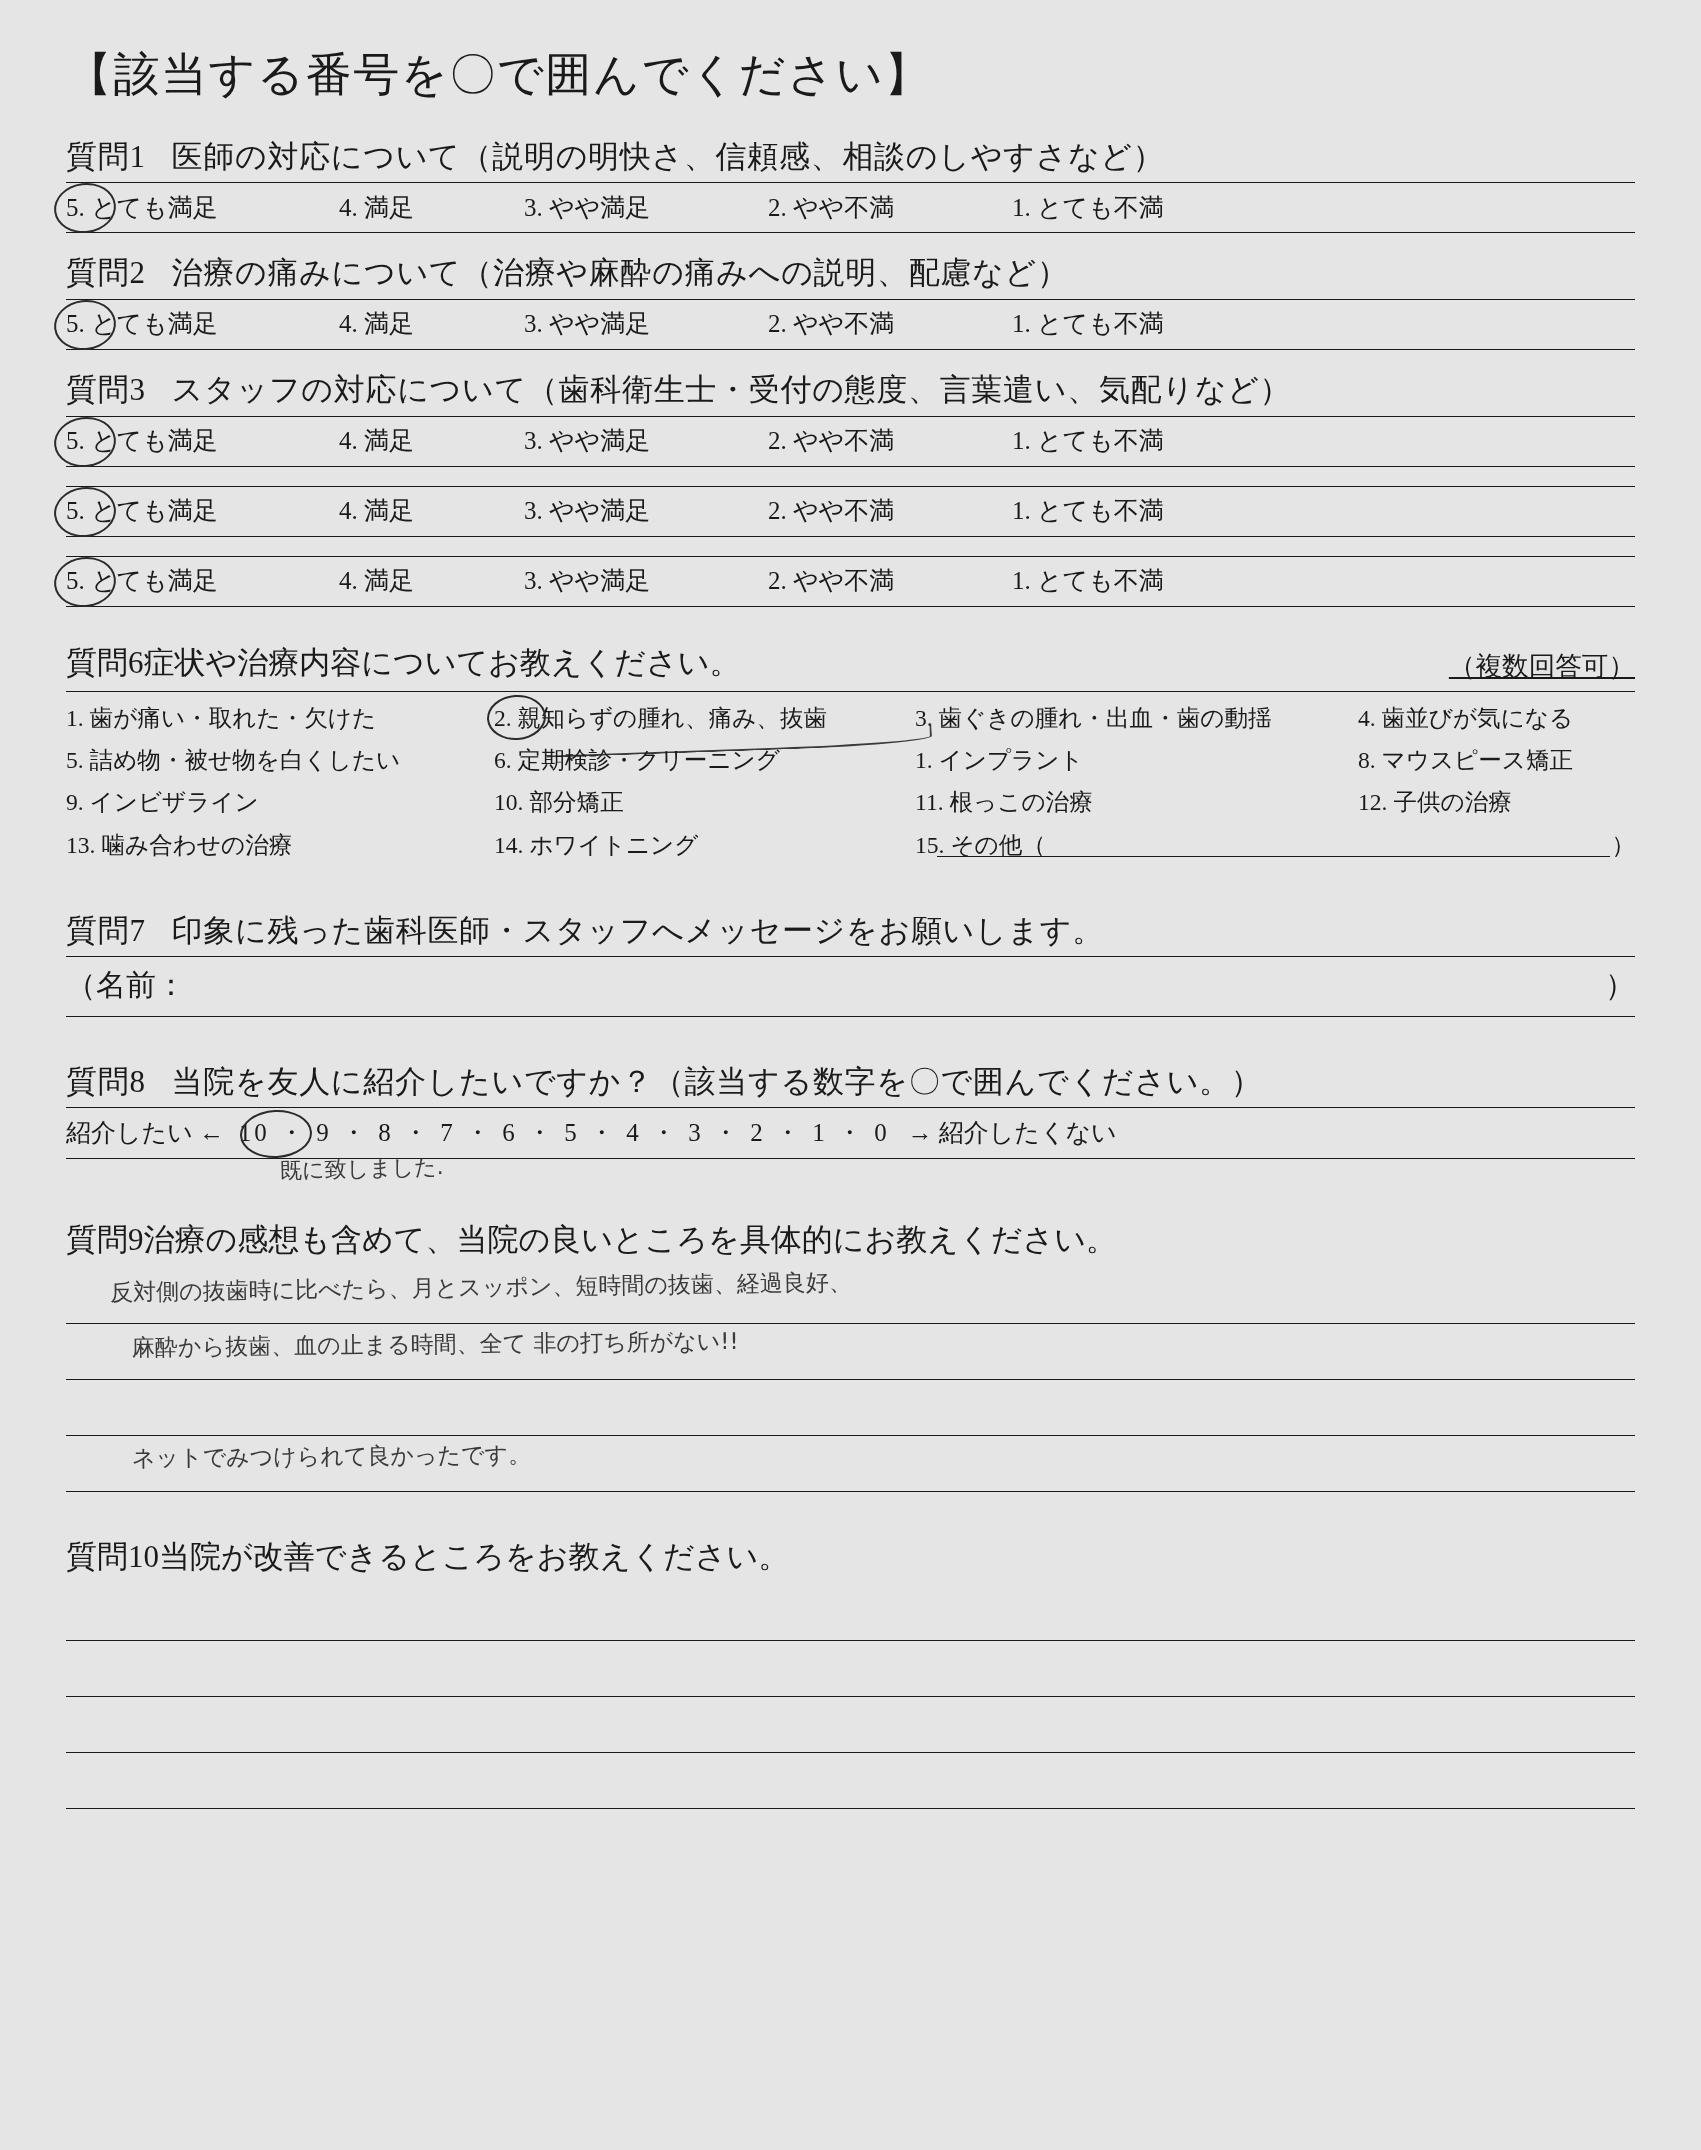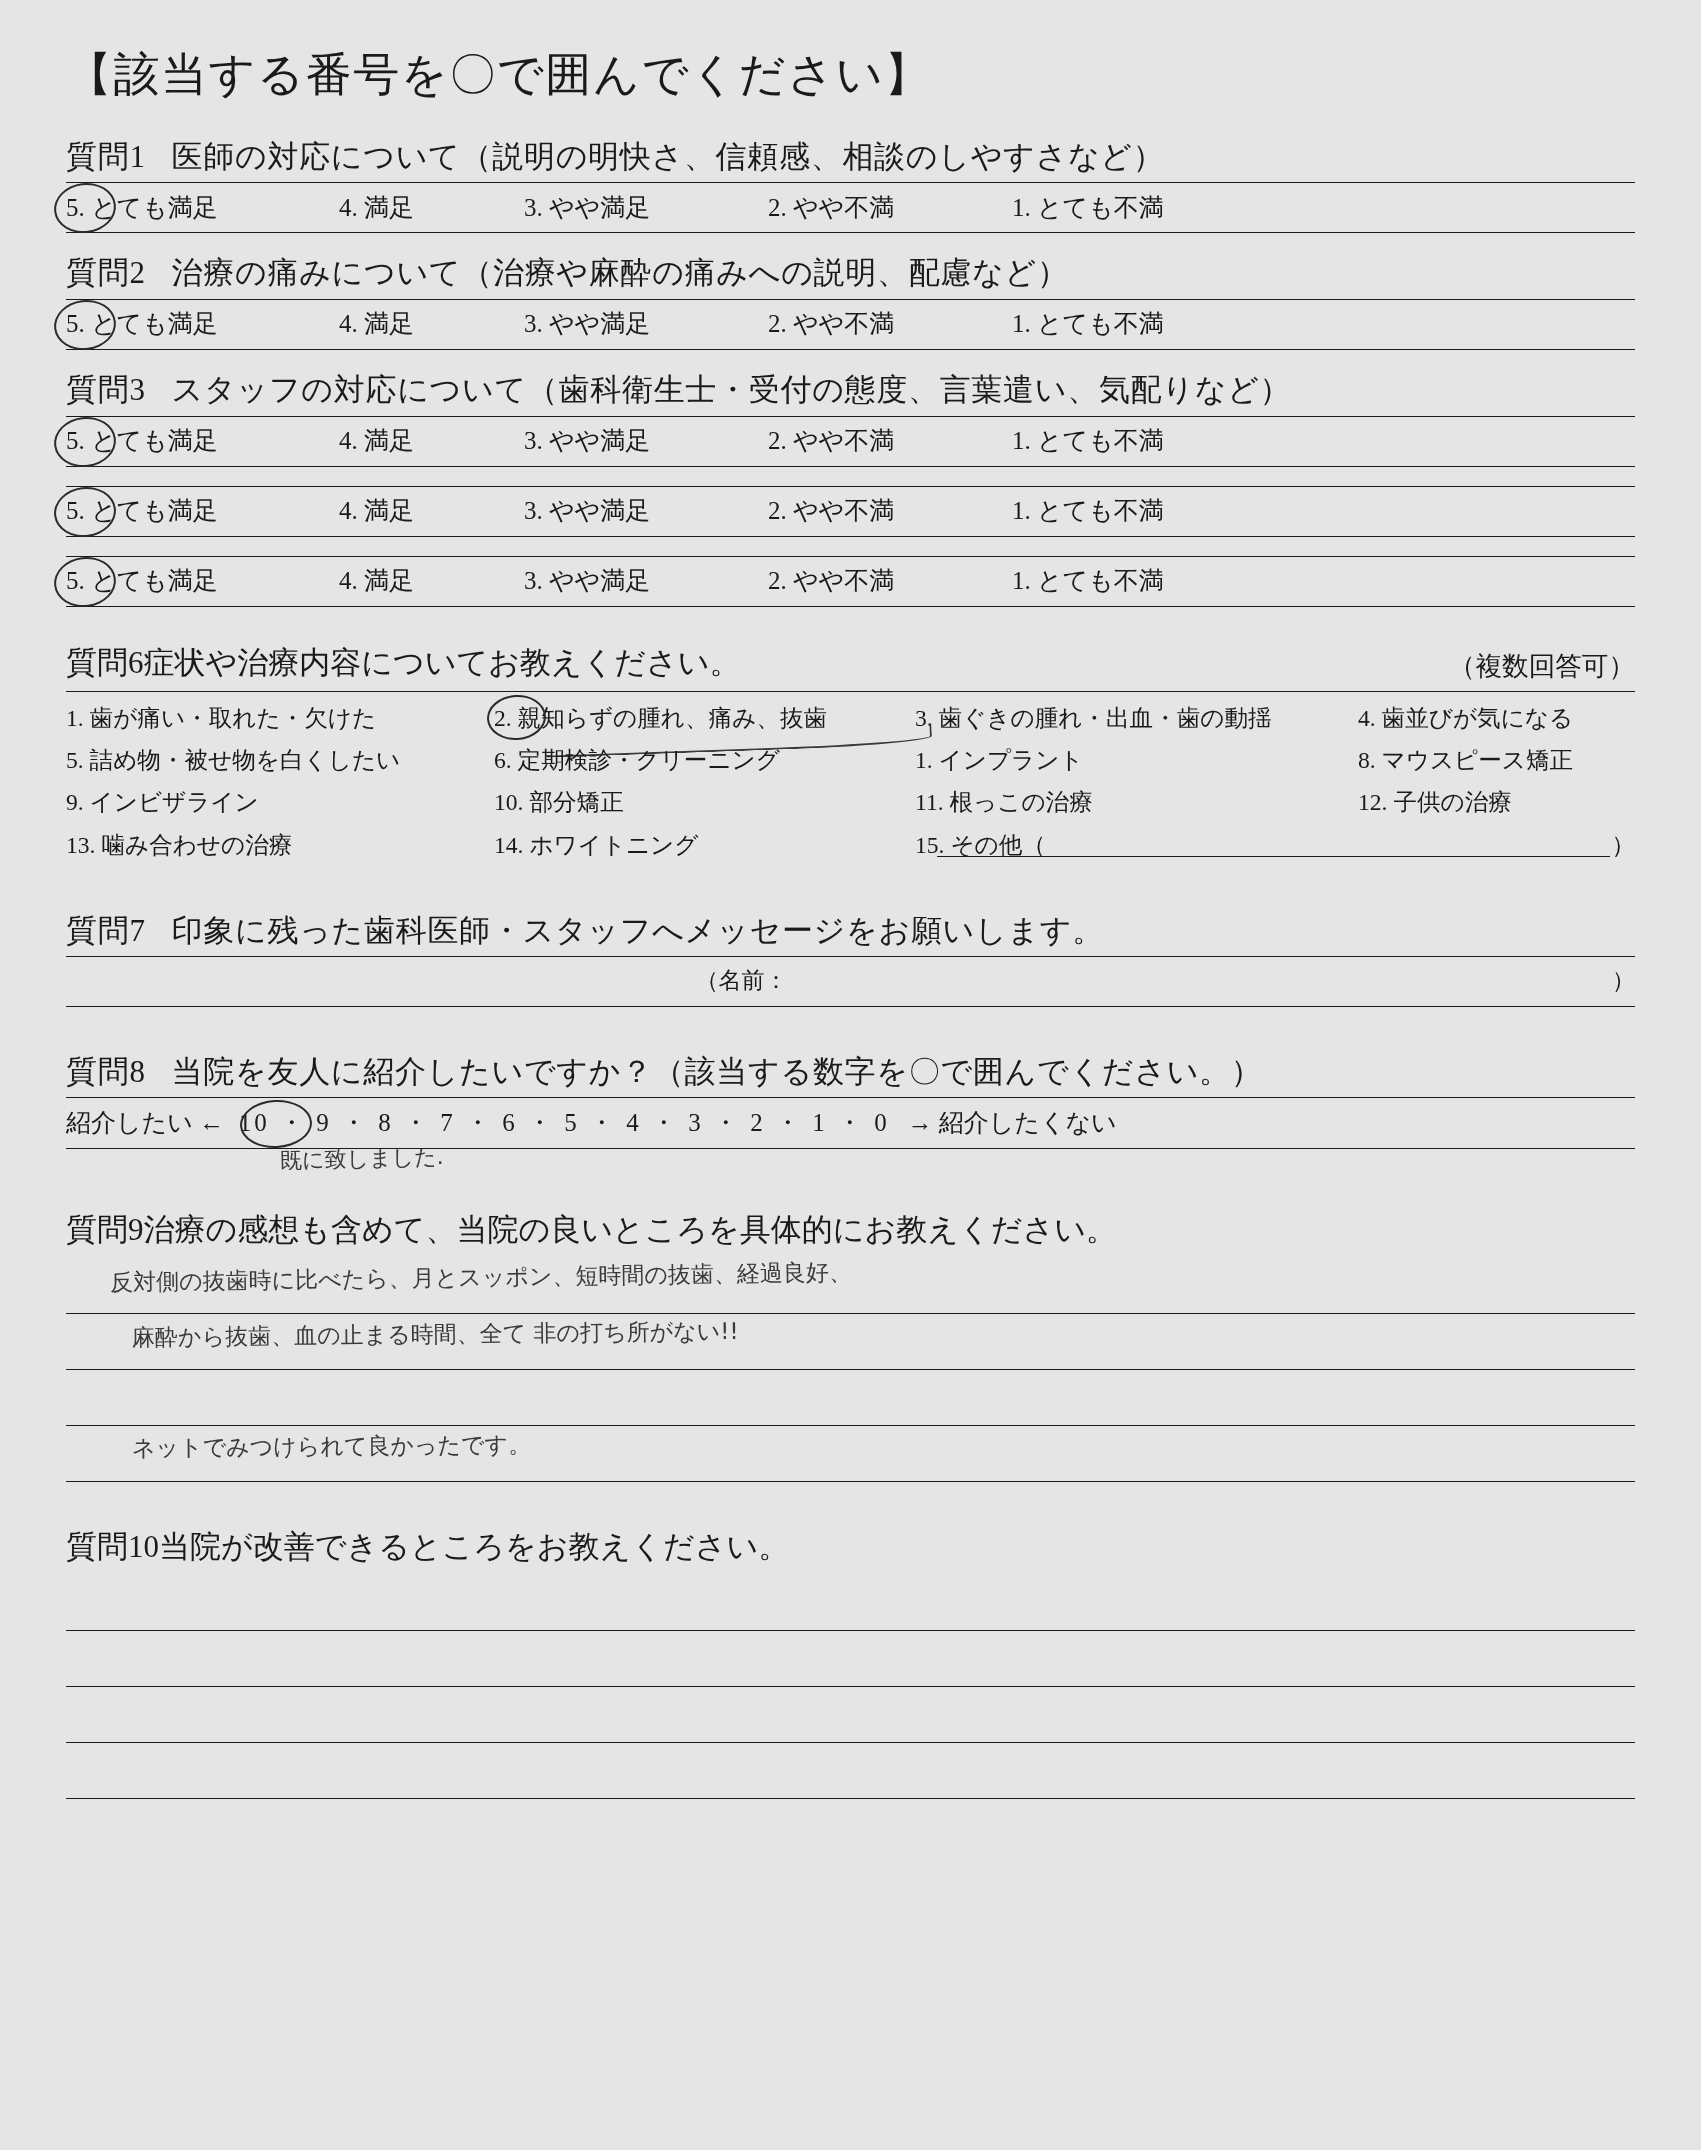--- a/index.html
+++ b/index.html
@@ -77,21 +77,21 @@
   }
 
   
   .q6-head-row {
     display: flex;
     justify-content: space-between;
     align-items: flex-end;
     font-size: 31px;
     white-space: nowrap;
   }
-  .q6-note { font-size: 26.6px; }
+  .q6-note { font-size: 26.6px; text-decoration: underline; }
   .q6-grid {
     margin-top: 7px;
     border-top: 1.5px solid #1a1a1a;
     padding-top: 4px;
   }
   .q6-row {
     display: flex;
     font-size: 23.6px;
     padding: 5.2px 0;
     position: relative;
@@ -130,27 +130,26 @@
     height: 19px;
     border-bottom: 2.2px solid #3a3a3a;
     border-right: 2.2px solid #3a3a3a;
     border-radius: 0 0 40% 0;
     transform: rotate(-2deg);
   }
 
   
   .q7-fields {
     display: flex;
-    font-size: 23px;
+    font-size: 30px;
     padding-top: 7.4px;
     border-top: 1.5px solid #1a1a1a;
     border-bottom: 1.5px solid #1a1a1a;
     padding-bottom: 10.3px;
     position: relative;
-    justify-content: center;
   }
   .q7-name { width: 310px; }
   .q7-msg { flex: 1; }
   .q7-paren-right {
     position: absolute;
     right: 0;
   }
 
   
   .q8-scale {

